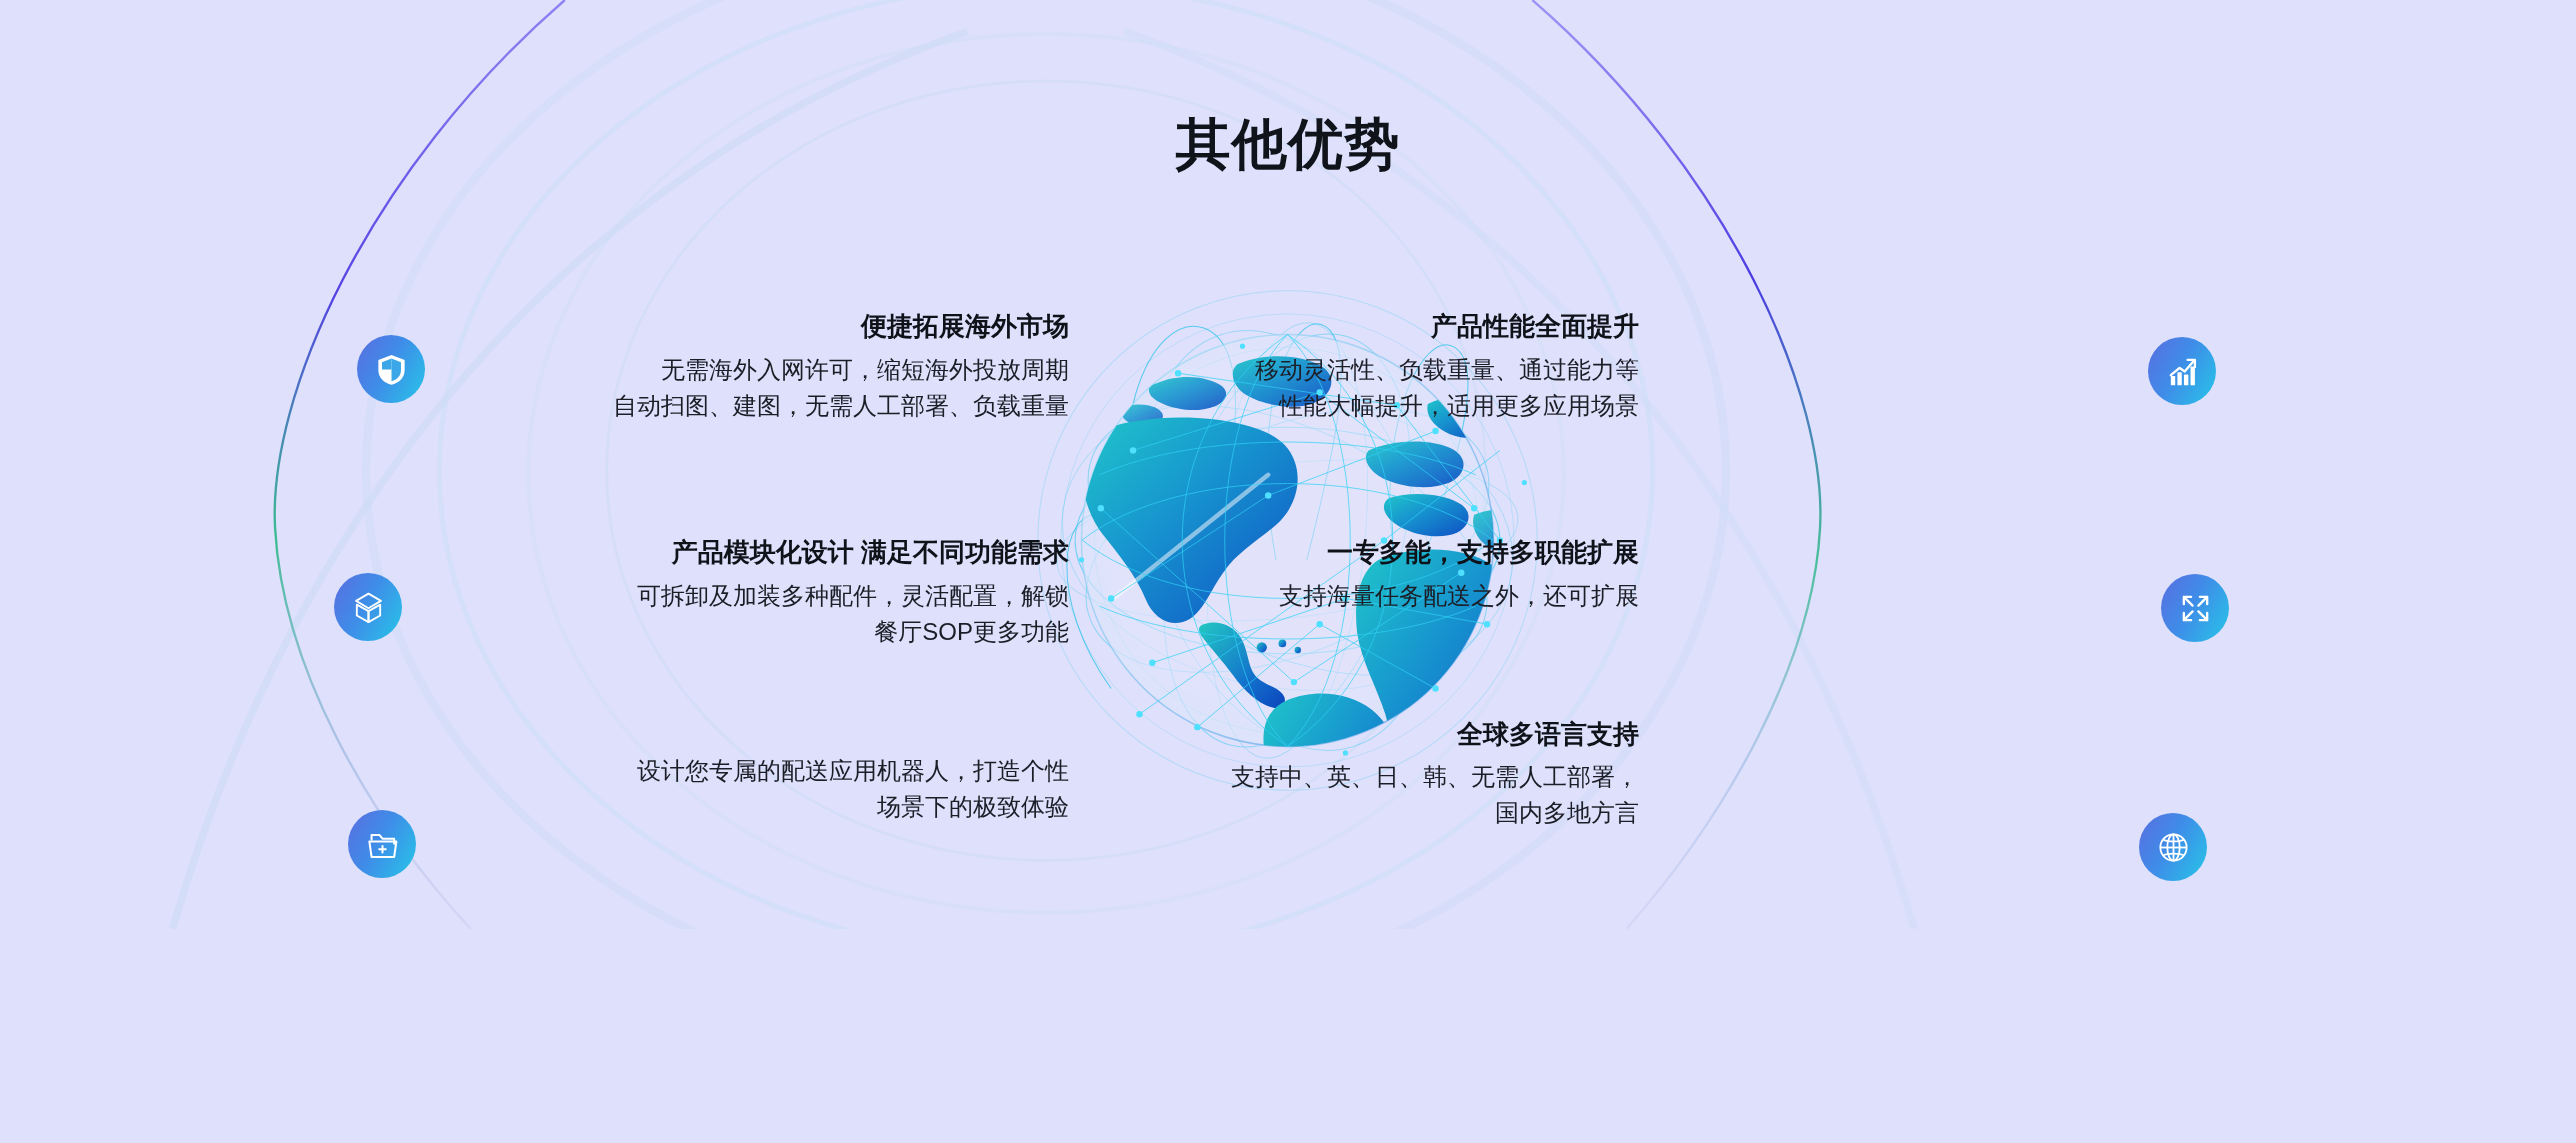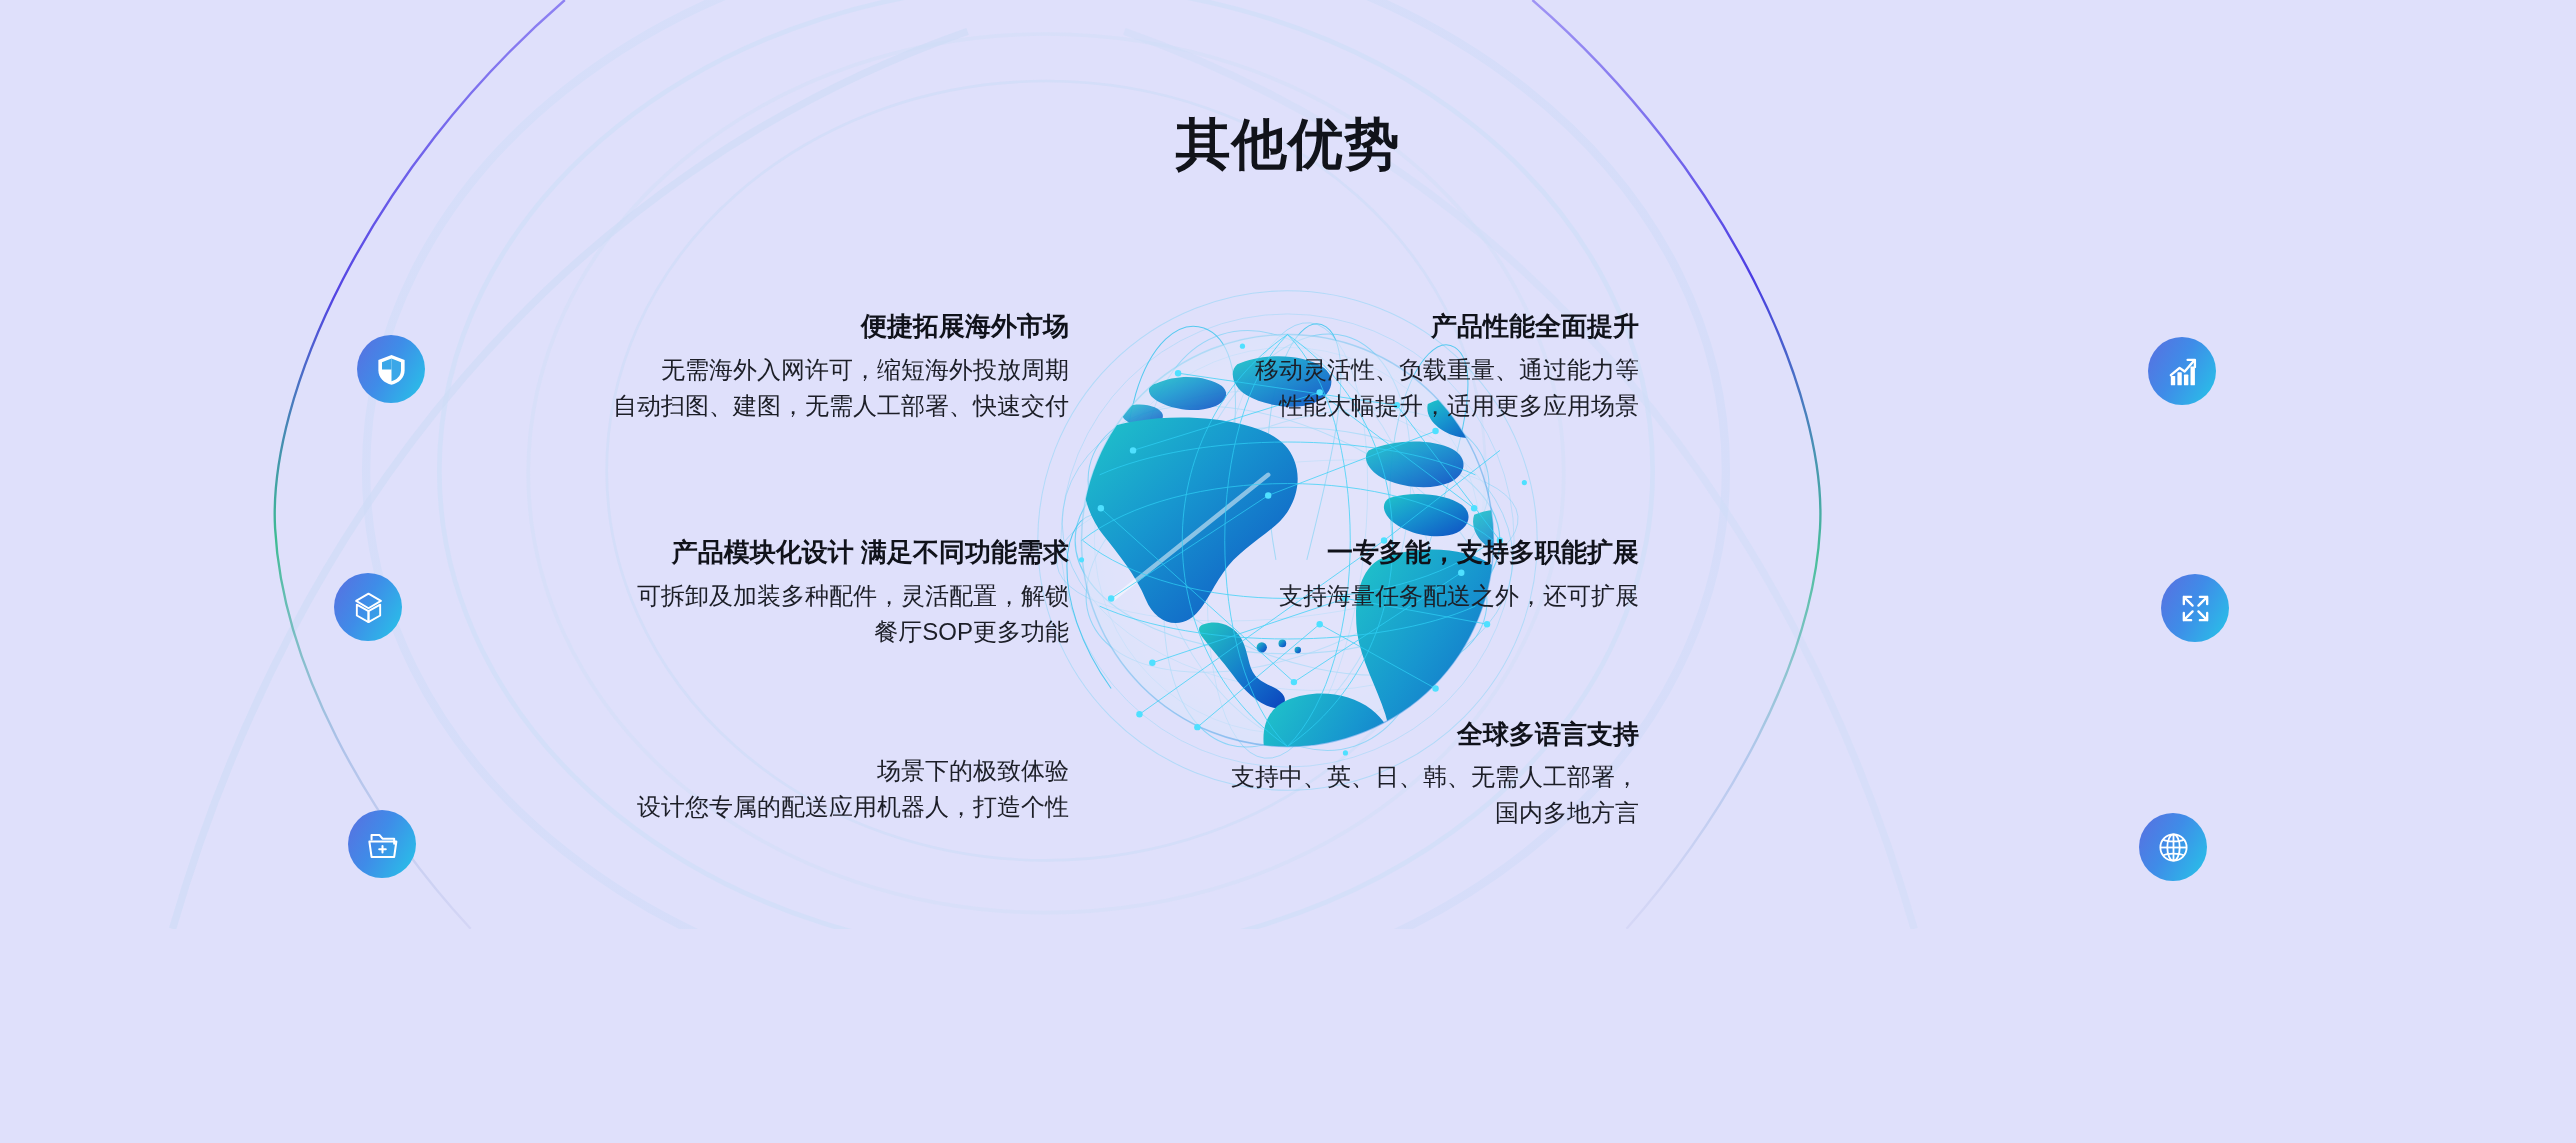--- a/index.html
+++ b/index.html
@@ -328,36 +328,36 @@
       <path d="M9.5 13 C15 16.5 33 16.5 38.5 13"></path>
       <path d="M9.5 35 C15 31.5 33 31.5 38.5 35"></path>
     </svg>
   </div>
 
   <div class="col col-left">
 
     <div class="feature">
       <div class="f-title">便捷拓展海外市场</div>
       <div class="f-line">无需海外入网许可，缩短海外投放周期</div>
-      <div class="f-line">自动扫图、建图，无需人工部署、快速交付</div>
+      <div class="f-line">自动扫图、建图，无需人工部署、负载重量</div>
     </div>
 
     <div class="spacer-1"></div>
 
     <div class="feature">
       <div class="f-title">产品模块化设计  满足不同功能需求</div>
       <div class="f-line">可拆卸及加装多种配件，灵活配置，解锁</div>
       <div class="f-line">餐厅SOP更多功能</div>
     </div>
 
     <div class="spacer-2"></div>
 
     <div class="feature">
+      <div class="f-line">设计您专属的配送应用机器人，打造个性</div>
       <div class="f-line">场景下的极致体验</div>
-      <div class="f-line">设计您专属的配送应用机器人，打造个性</div>
     </div>
   </div>
 
   <div class="col col-right">
 
     <div class="feature">
       <div class="f-title">产品性能全面提升</div>
       <div class="f-line">移动灵活性、负载重量、通过能力等</div>
       <div class="f-line">性能大幅提升，适用更多应用场景</div>
     </div>

